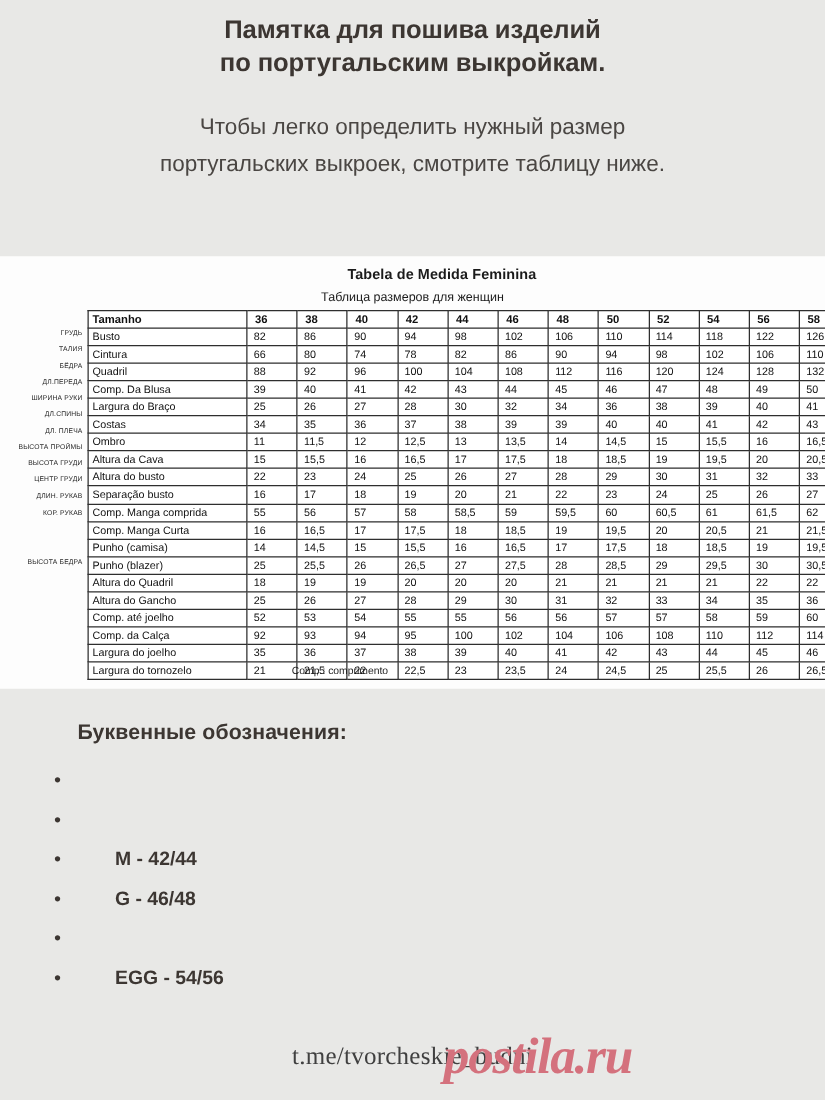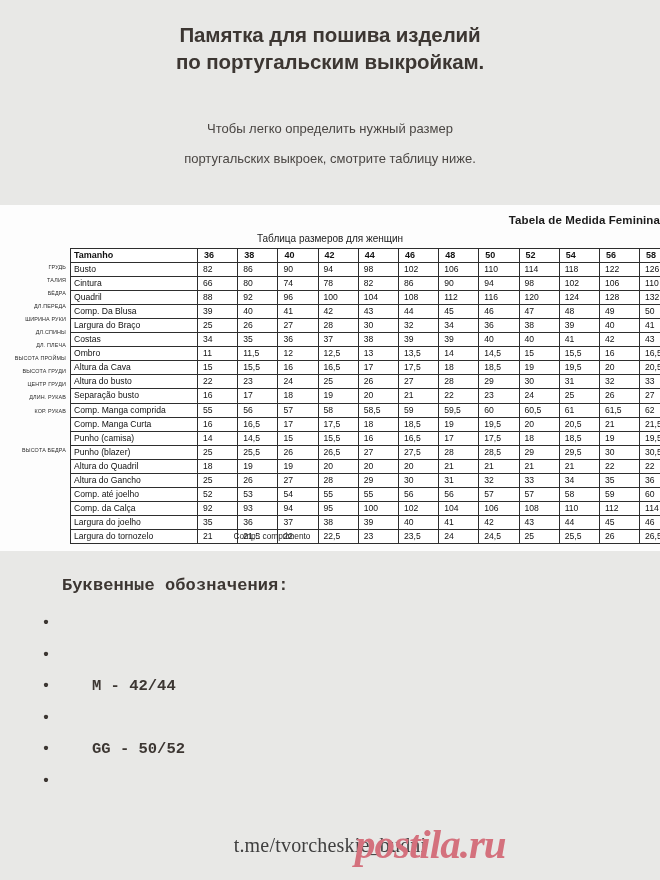--- a/index.html
+++ b/index.html
@@ -6,37 +6,37 @@
   body{
     width:660px;height:880px;overflow:hidden;
     background:#e8e8e6;
     font-family:"Liberation Sans", sans-serif;
     color:#3a3632;
     position:relative;
   }
   .page{position:relative;width:660px;height:880px;}
 
   
-  .header{padding-top:21px;text-align:center;}
+  .header{padding-top:10px;text-align:center;}
   .title-line{
     font-size:20.5px;font-weight:bold;letter-spacing:-0.1px;
     color:#3c3632;line-height:27px;
   }
   .subtitle{
-    margin-top:39px;
-    font-size:13px;line-height:30px;font-weight:normal;color:#4a4643;
+    margin-top:22px;
+    font-size:18px;line-height:30px;font-weight:normal;color:#4a4643;
   }
 
   
   .band{
     position:absolute;left:0;top:205px;width:660px;height:346px;
     background:#fdfdfd;
   }
   .tbl-title{
-    text-align:right;font-size:11.5px;font-weight:bold;color:#1b1b1b;
+    text-align:center;font-size:11.5px;font-weight:bold;color:#1b1b1b;
     margin-top:9px;letter-spacing:.1px;margin-left:47px;
   }
   .tbl-subtitle{
     text-align:center;font-size:10px;color:#1b1b1b;margin-top:7px;
   }
 
   .grid{
     position:absolute;left:0;top:43px;width:552px;
     display:flex;
   }
@@ -68,21 +68,21 @@
   table.sizes .c0{width:123px;}
   table.sizes .cn{width:33.2px;text-align:left;padding-left:5px;}
   table.sizes thead th.cn{padding-left:6px;}
   .legend{
     position:absolute;left:0;top:326px;width:544px;text-align:center;
     font-size:8.3px;color:#1d1d1d;
   }
 
   
   .letters{
-    position:absolute;left:0;top:576px;width:536px;font-family:Liberation Mono, monospace;
+    position:absolute;left:0;top:576px;width:536px;
   }
   .letters h2{
     margin:0 0 0 62px;font-size:17px;font-weight:bold;color:#3c3632;
     letter-spacing:.1px;
   }
   .letters ul{list-style:none;margin:13px 0 0 0;padding:0;}
   .letters li{
     height:31.5px;line-height:31.5px;
     font-size:15.5px;font-weight:bold;color:#3c3632;
     position:relative;padding-left:92px;
@@ -477,23 +477,23 @@
 
     <div class="legend">Comp.: comprimento</div>
   </div>
 
   <div class="letters">
     <h2>Буквенные обозначения:</h2>
     <ul>
         <li><span class="bullet">•</span></li>
         <li><span class="bullet">•</span></li>
         <li><span class="bullet">•</span><span class="txt">M - 42/44</span></li>
+        <li><span class="bullet">•</span><span class="txt">G - 46/48</span></li>
         <li><span class="bullet">•</span></li>
-        <li><span class="bullet">•</span><span class="txt">GG - 50/52</span></li>
-        <li><span class="bullet">•</span></li>
+        <li><span class="bullet">•</span><span class="txt">EGG - 54/56</span></li>
       </ul>
   </div>
 
   <div class="footer">
     <span class="tg">t.me/tvorcheskie_budni</span>
   </div>
   <div class="watermark">postila.ru</div>
 
 </div>
 

